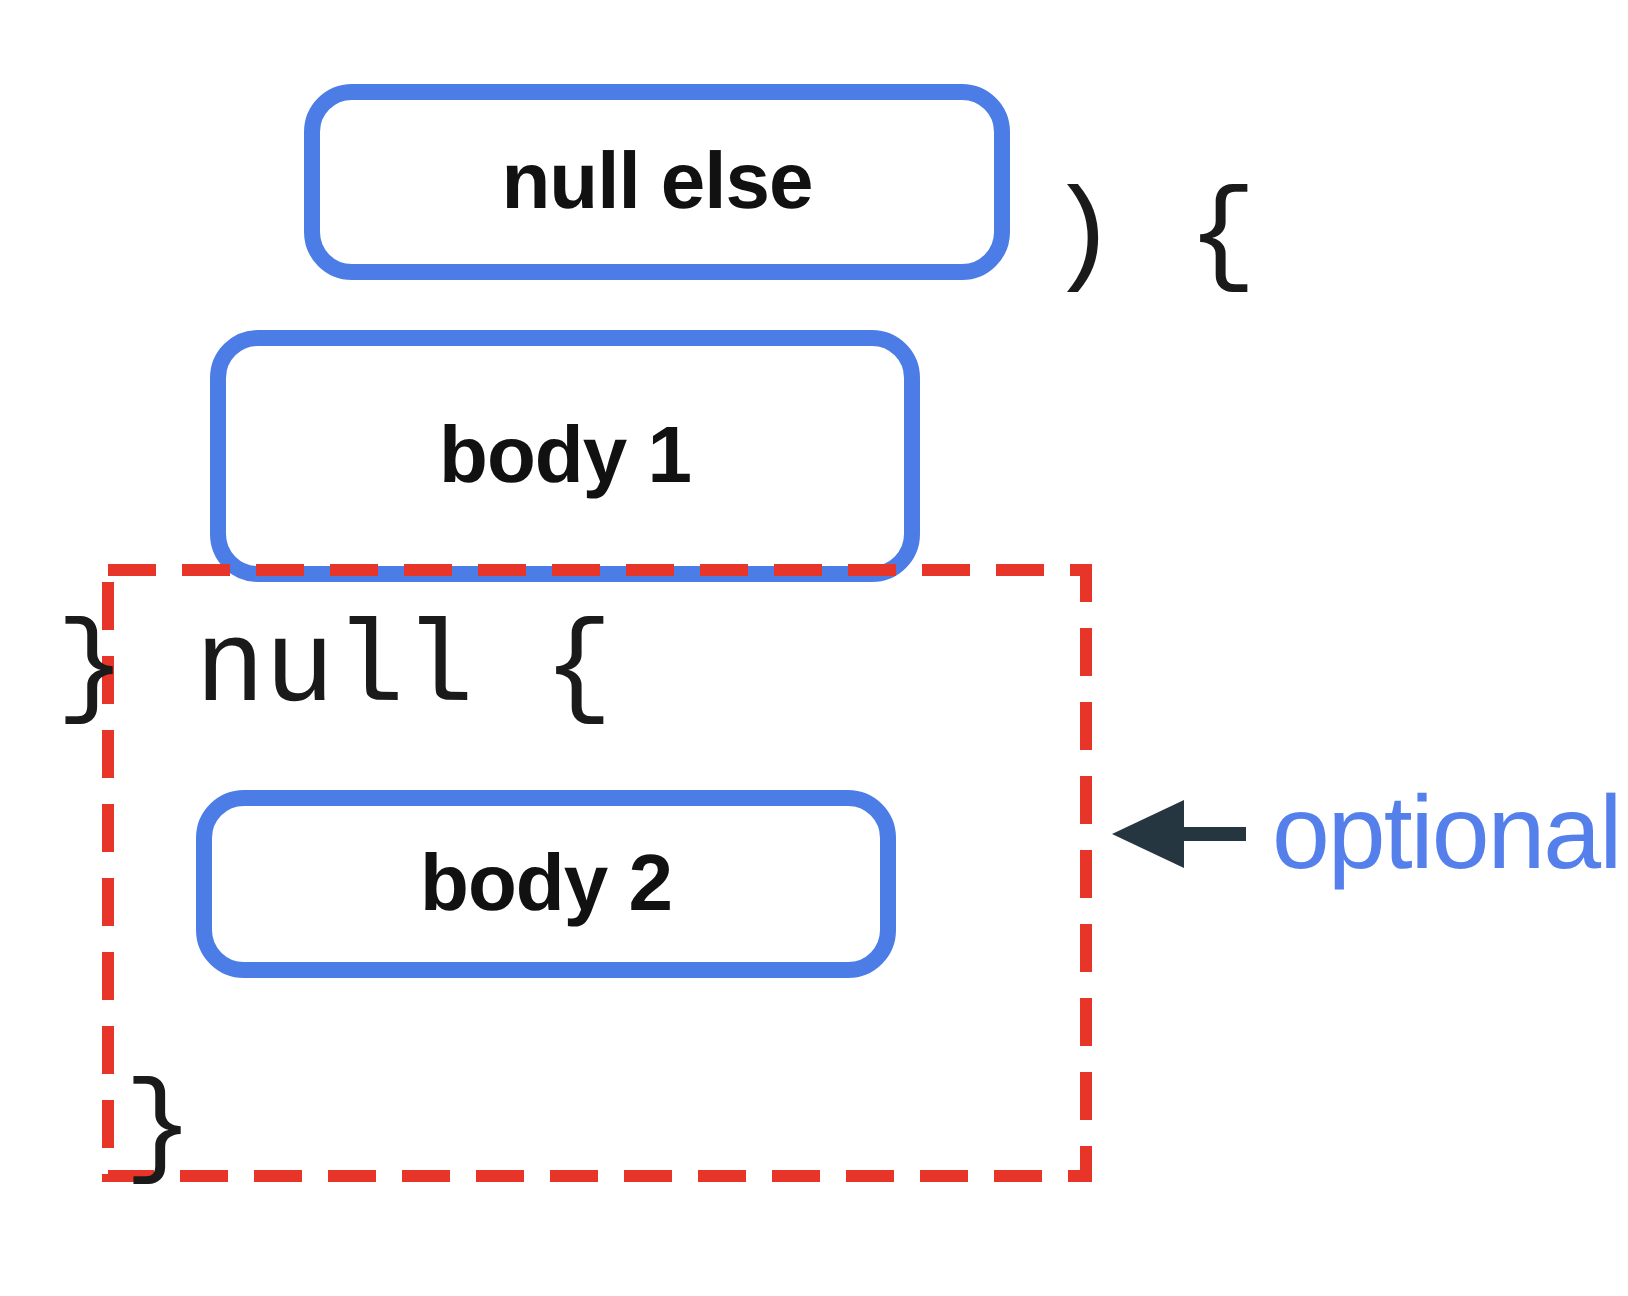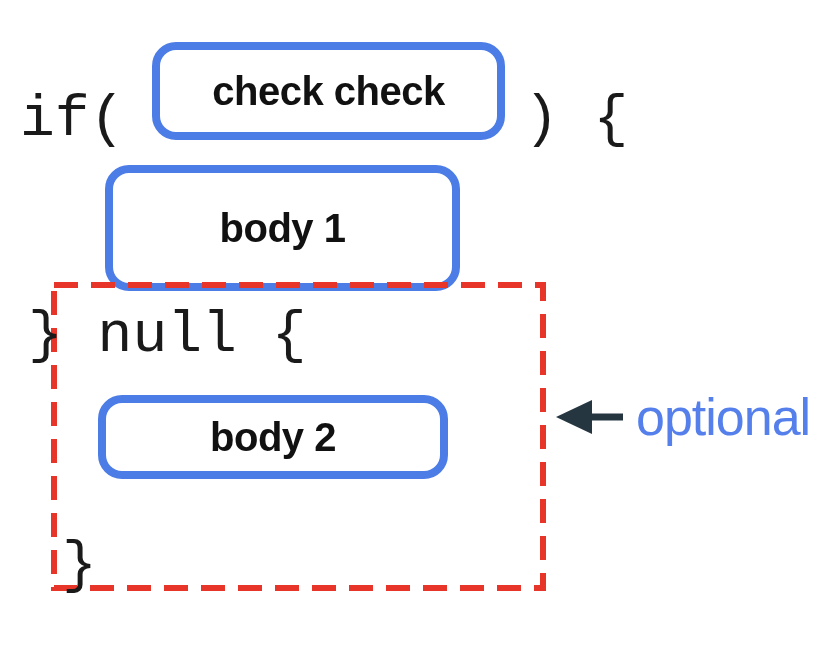--- a/index.html
+++ b/index.html
@@ -64,39 +64,38 @@
     letter-spacing:-1px;
     color:var(--c-annotation_text);
     white-space:pre;
   }
 </style>
 </head>
 <body>
 
 <div class="canvas">
 
-  <span class="code" style="left:20px;top:85px;">if(</span>
 
   <div class="block" style="left:152px;top:42px;width:353px;height:98px;">
-    <span class="block-label">check check</span>
+    <span class="block-label">null else</span>
   </div>
 
   <span class="code" style="left:524px;top:85px;">) {</span>
 
   <div class="block" style="left:105px;top:165px;width:355px;height:126px;">
     <span class="block-label">body 1</span>
   </div>
 
   <svg class="dashed-region" viewBox="0 0 495 310" aria-hidden="true">
     <rect x="3" y="3" width="489" height="303" fill="none" style="stroke:var(--c-dashed_outline)" stroke-width="6" stroke-dasharray="24 13"></rect>
   </svg>
 
   <span class="code" style="left:28px;top:301px;">} null {</span>
 
-  <div class="block" style="left:98px;top:395px;width:350px;height:84px;">
+  <div class="block" style="left:98px;top:395px;width:350px;height:94px;">
     <span class="block-label">body 2</span>
   </div>
 
   <span class="code" style="left:62px;top:531px;">}</span>
 
   <svg class="arrow-icon" viewBox="0 0 90 45" aria-hidden="true">
     <polygon points="8,22 44,5 44,39" style="fill:var(--c-arrow)"></polygon>
     <rect x="42" y="18.5" width="33" height="7" style="fill:var(--c-arrow)"></rect>
   </svg>
 

